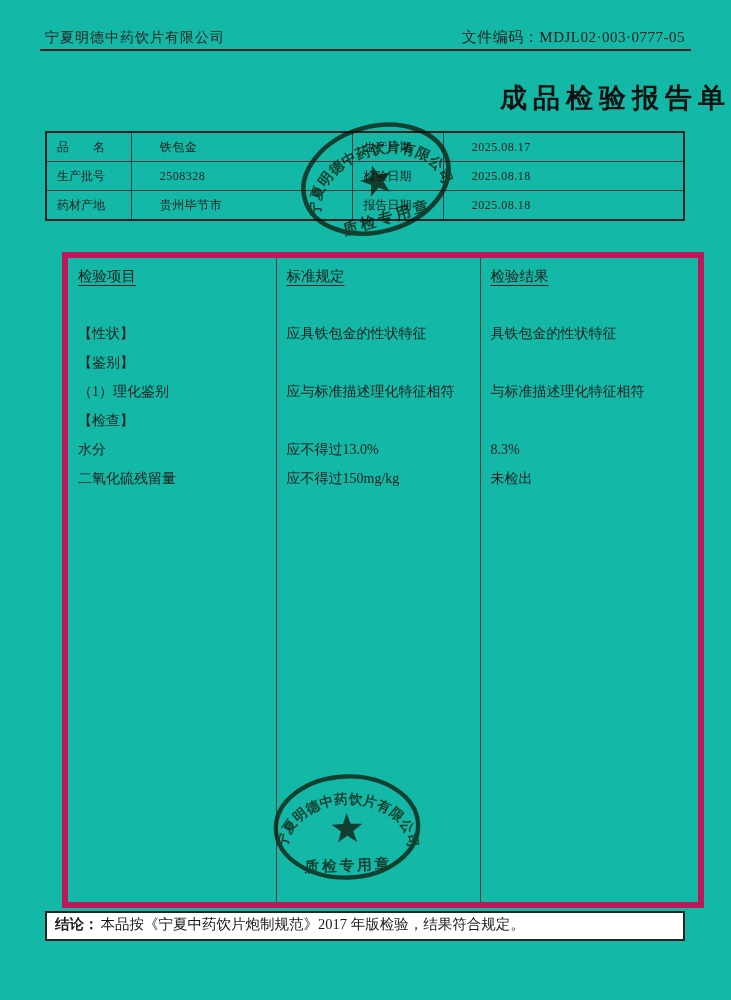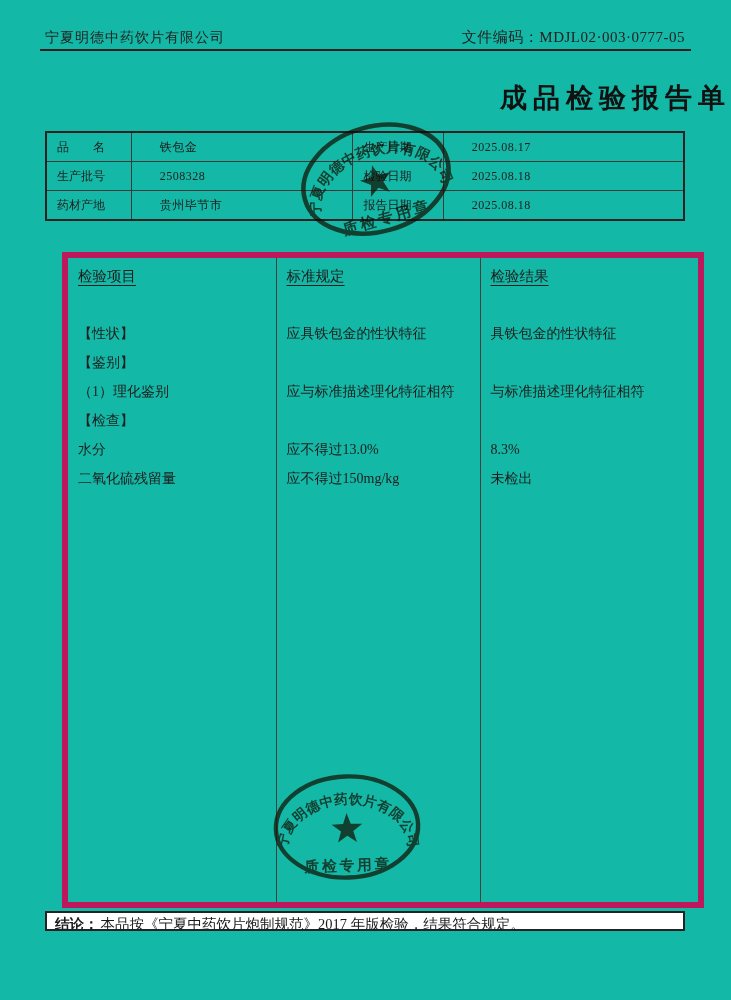--- a/index.html
+++ b/index.html
@@ -32,21 +32,21 @@
   .insp-table{position:absolute;left:62px;top:252px;width:640px;height:656px;border:6px solid #be185d;}
   .insp-table td{border-left:1px solid #3f3f3f;border-right:1px solid #3f3f3f;
     font-size:14px;padding:0 6px 0 10px;vertical-align:middle;color:#1d1d1d;white-space:nowrap;overflow:hidden;}
   .insp-table tr.hdr td{height:52px;vertical-align:top;padding-top:9px;}
   .insp-table tr.item td{height:29px;}
   .insp-table tr.filler td{height:auto;}
   .col-hdr{text-decoration:underline;text-underline-offset:4px;font-size:14.5px;}
   .c-center{text-align:left;}
 
   
-  .conclusion{position:absolute;left:45px;top:911px;width:640px;height:20px;
+  .conclusion{position:absolute;left:45px;top:911px;width:640px;height:30px;
     border:2px solid #222;box-sizing:border-box;line-height:22px;font-size:14.5px;
     padding-left:8px;white-space:nowrap;overflow:hidden;background:#fff;}
   .conclusion b{font-weight:bold;margin-right:2px;}
 
   
   .sig-row{position:absolute;left:45px;top:938px;width:660px;height:58px;}
   .sig-label{position:absolute;font-size:14.5px;font-weight:600;color:#161616;top:6px;}
   .sig-img{position:absolute;}
   .sig-img path{stroke:#17171a;stroke-width:2;fill:none;stroke-linecap:round;stroke-linejoin:round;}
 

